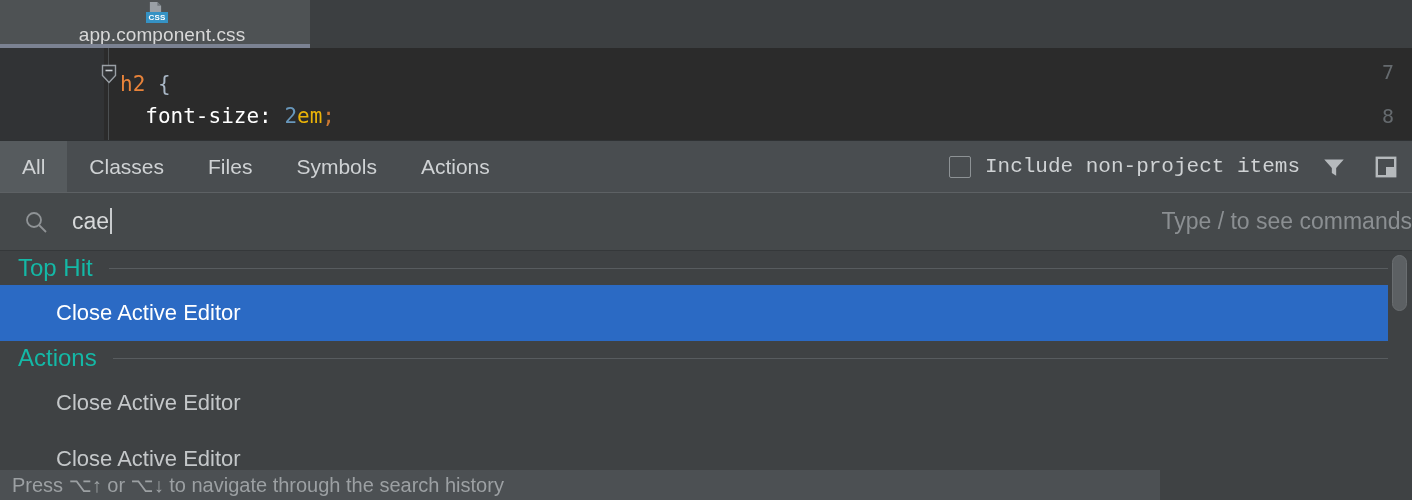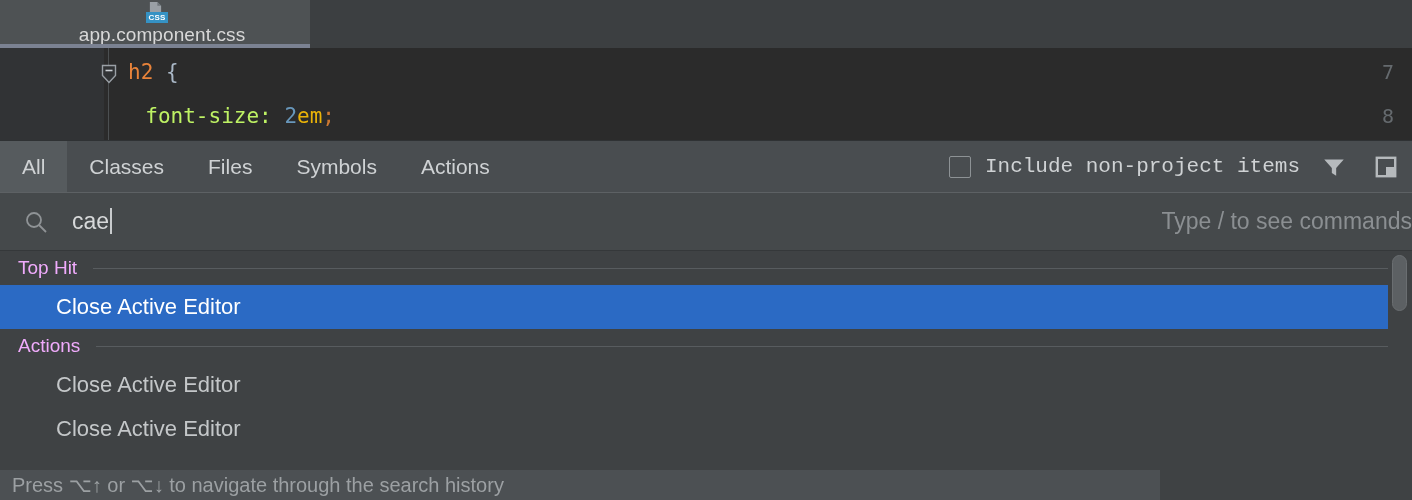--- a/index.html
+++ b/index.html
@@ -122,21 +122,21 @@
   .code-line {
     position: absolute;
     left: 120px;
     font-family: "DejaVu Sans Mono", monospace;
     font-size: 21px;
     white-space: pre;
     color: #a9b7c6;
   }
   .tok-tag { color: #e8833a; }
   .tok-brace { color: #a9b7c6; }
-  .tok-prop { color: #bef264; }
+  .tok-prop { color: #ffffff; }
   .tok-num { color: #6897bb; }
   .tok-unit { color: #eab308; }
   .tok-semi { color: #cc7832; }
 
   
   .se-popup {
     position: absolute;
     left: 0; top: 140px;
     width: 1412px;
     height: 360px;
@@ -263,34 +263,34 @@
     overflow: hidden;
   }
   .se-group {
     height: 34px;
     display: flex;
     align-items: center;
     padding-left: 18px;
     box-sizing: border-box;
   }
   .se-group-label {
-    color: #f0abfc;
-    font-size: 19px;
+    color: #14b8a6;
+    font-size: 24px;
     white-space: nowrap;
     flex: 0 0 auto;
   }
   .se-group-rule {
     flex: 1 1 auto;
     height: 1px;
     background: #585c5f;
     margin-left: 16px;
     margin-right: 22px;
   }
   .se-item {
-    height: 44px;
+    height: 56px;
     display: flex;
     align-items: center;
     padding-left: 56px;
     box-sizing: border-box;
     color: #c4c7c9;
     font-size: 22px;
     white-space: nowrap;
     width: 1388px;
   }
   .se-item.selected {
@@ -366,21 +366,21 @@
     <span class="gutter-line" style="top:12px;">7</span>
     <span class="gutter-line" style="top:56px;">8</span>
 
     <span class="fold-marker">
       <svg viewBox="0 0 16 21" width="16" height="21">
         <path d="M1.5 1.5 h13 v10 l-6.5 7 l-6.5 -7 z" fill="#313335" stroke="#9aa0a6" stroke-width="1.4"></path>
         <path d="M4.5 6.5 h7" stroke="#c9ced2" stroke-width="1.6"></path>
       </svg>
     </span>
 
-    <span class="code-line" style="top:12px;margin-left:8px;"><span class="tok-tag">h2</span><span class="tok-brace"> {</span></span>
+    <span class="code-line" style="top:24px;"><span class="tok-tag">h2</span><span class="tok-brace"> {</span></span>
 
     <span class="code-line" style="top:56px;"><span class="tok-prop">  font-size: </span><span class="tok-num">2</span><span class="tok-unit">em</span><span class="tok-semi">;</span></span>
   </div>
 
   <div class="se-popup">
     <div class="se-topline"></div>
 
     <div class="se-tabbar">
       <div class="se-tab active">
         <span>All</span>

